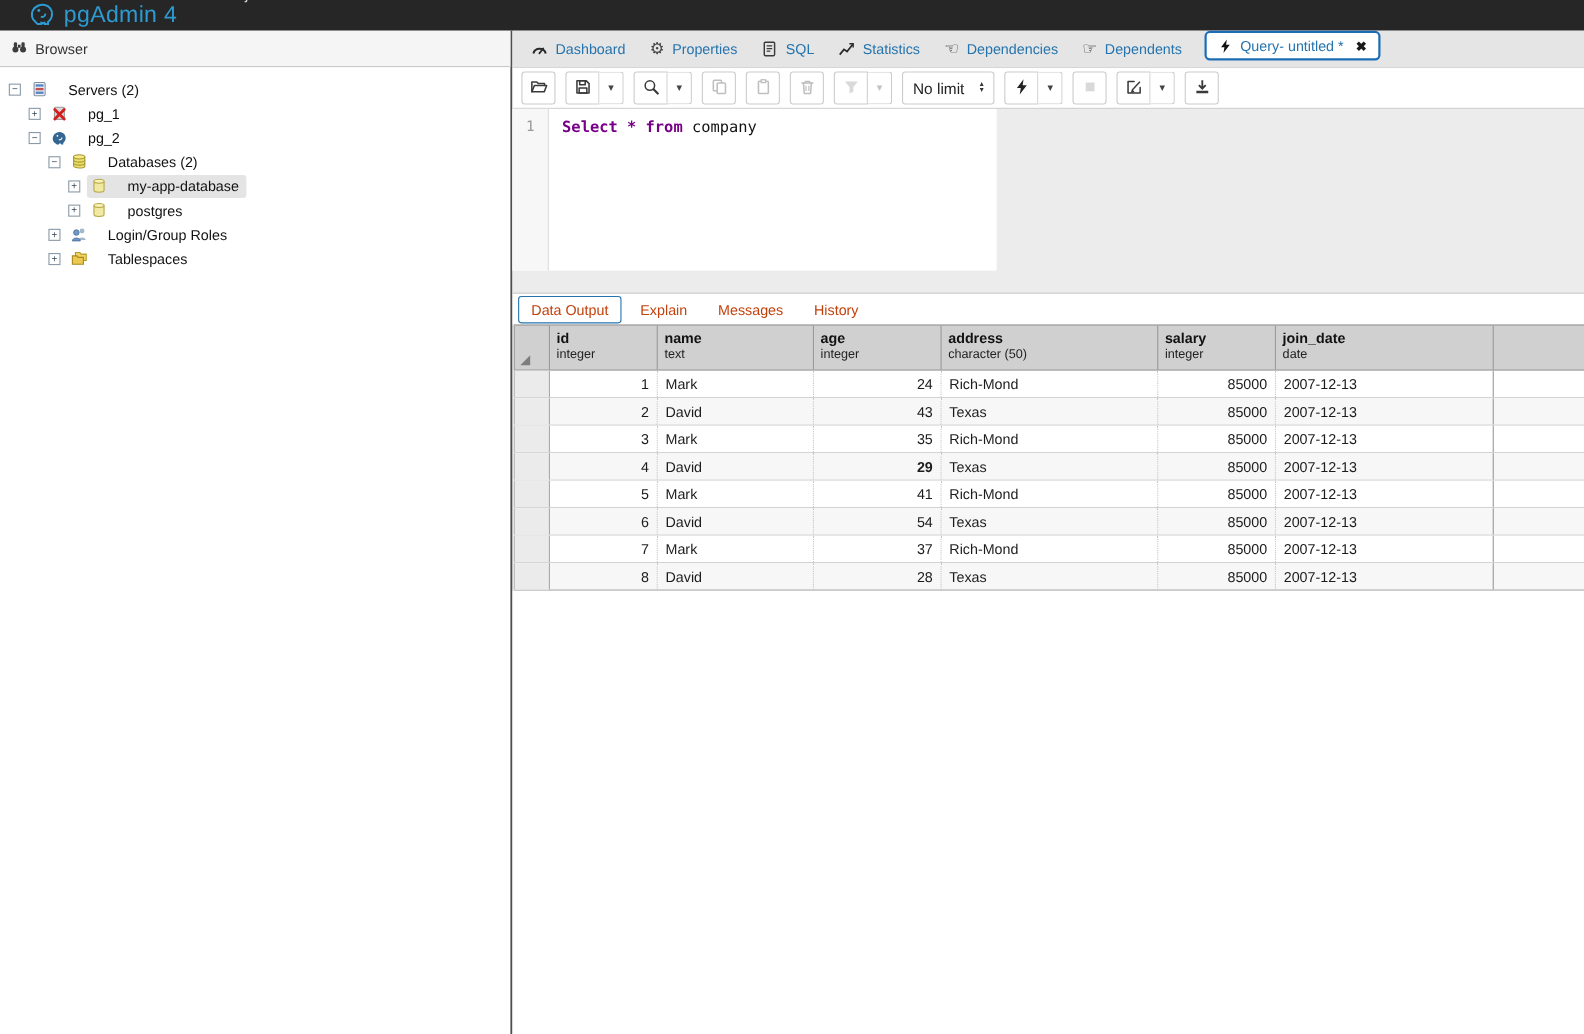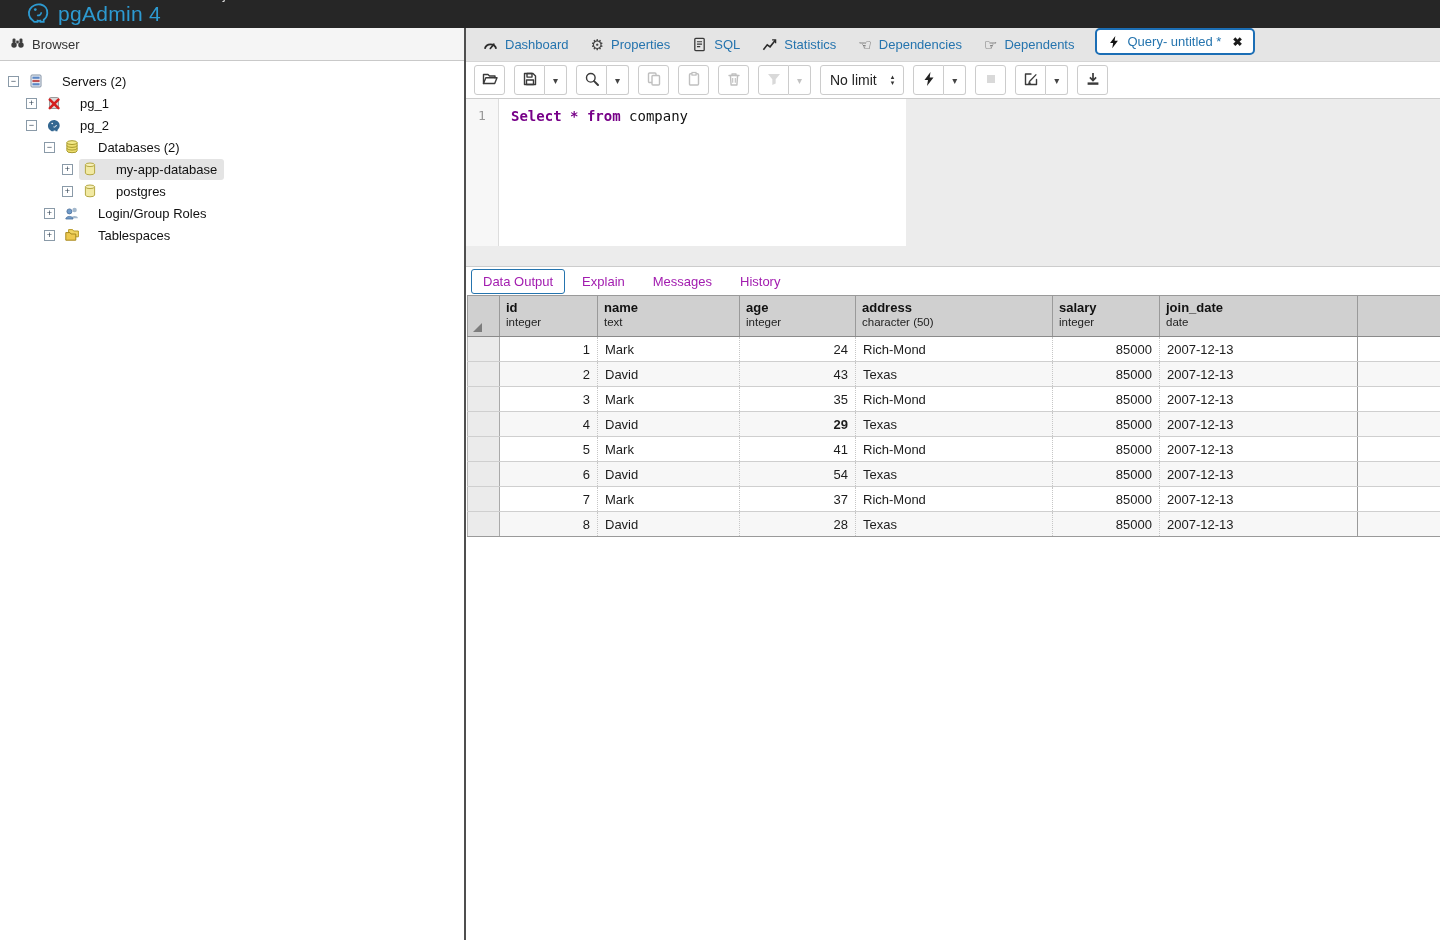--- a/index.html
+++ b/index.html
@@ -68,21 +68,21 @@
   .editor-white { position:absolute; left:0; top:0; width:440px; height:147px; background:#fff; display:flex; }
   .gutter { width:33px; flex:none; background:#f7f7f7; border-right:1px solid #ddd;
             padding-top:9px; text-align:center; font-family:"DejaVu Sans Mono", monospace;
             font-size:13px; color:#999; }
   .code { padding:9px 0 0 12px; font-family:"DejaVu Sans Mono", monospace; font-size:14px;
           color:#111; white-space:pre; }
   .kw { color:#770088; font-weight:bold; }
 
   .output-tabs { height:28px; flex:none; display:flex; align-items:center; gap:6px;
                  padding-left:5px; background:#fff; }
-  .otab { font-size:13px; color:#a21caf; padding:4px 11px; cursor:default; }
+  .otab { font-size:13px; color:#c2410c; padding:4px 11px; cursor:default; }
   .otab.active { border:1px solid #2574ae; border-radius:3px; background:#fff; }
 
   
   .grid { margin-left:1px; width:1071px; flex:none; font-size:13px; color:#1c1c1c; }
   .g-header { display:flex; background:#d0d0d0; border-top:1px solid #9a9a9a;
               border-bottom:1px solid #8a8a8a; height:42px; }
   .gh-cell { border-right:1px solid #9a9a9a; padding:4px 6px; }
   .gh-cell .cname { font-weight:bold; font-size:13px; color:#111; }
   .gh-cell .ctype { font-size:11.5px; color:#222; margin-top:1px; }
   .gh-sel { width:33px; flex:none; border-left:1px solid #9a9a9a; border-right:1px solid #9a9a9a;

